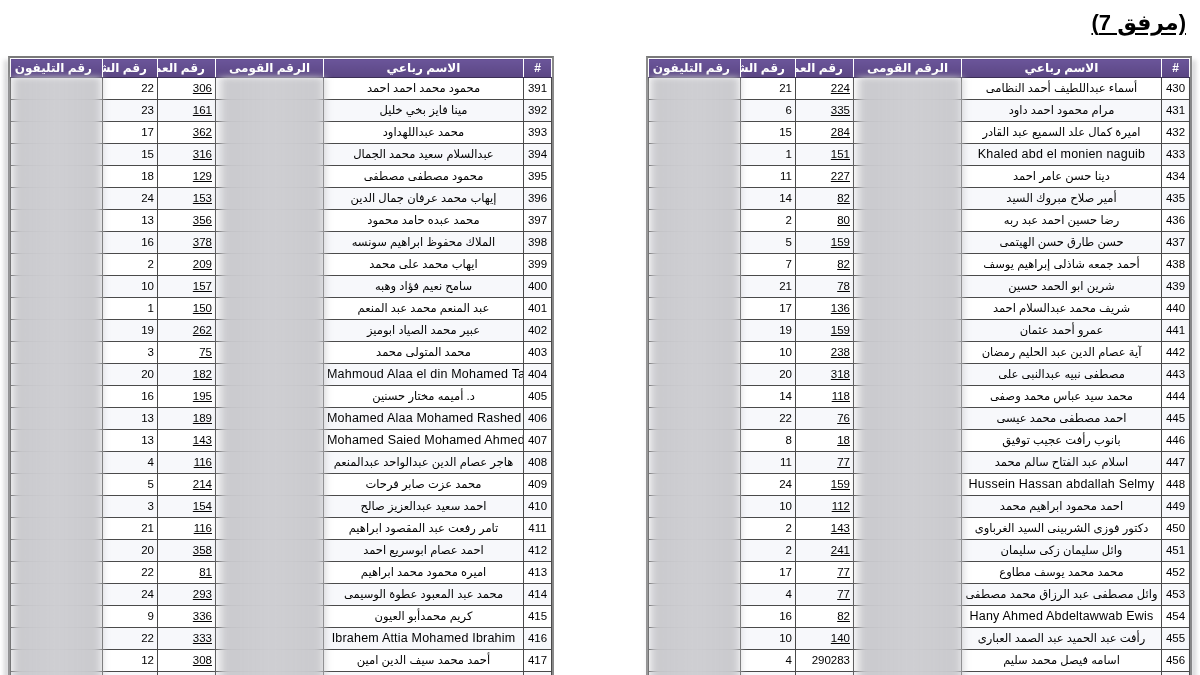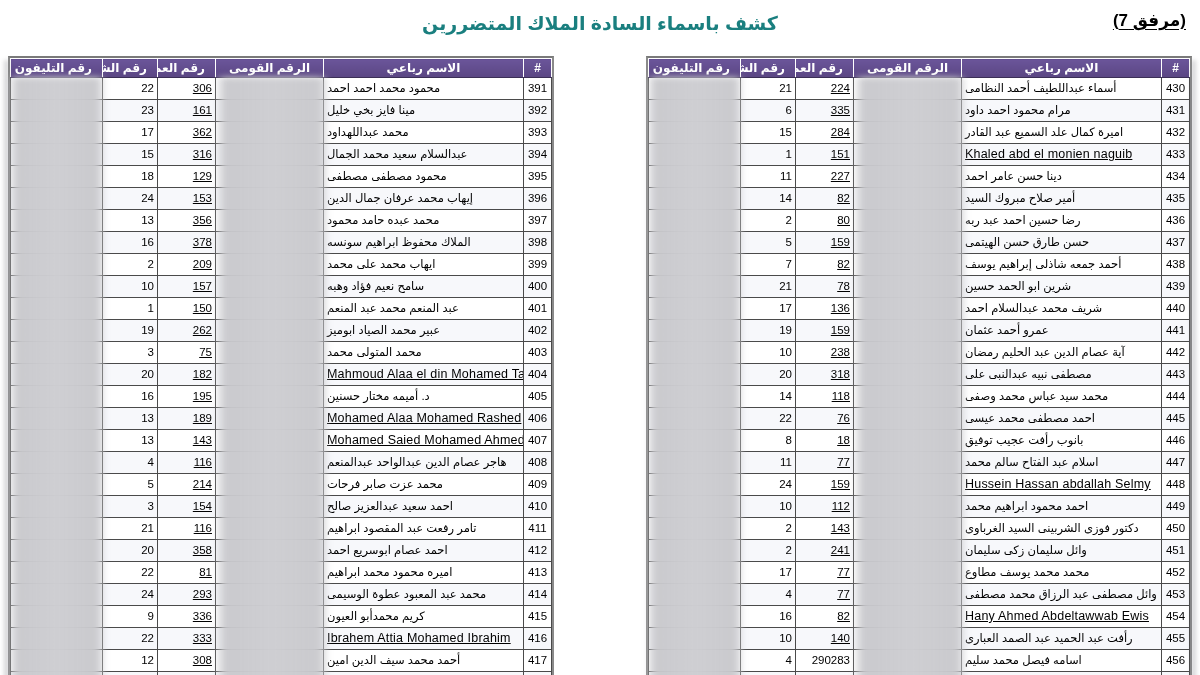--- a/index.html
+++ b/index.html
@@ -27,21 +27,21 @@
   
   .header-band {
     position: relative;
     height: 50px;
     width: 100%;
   }
   .attachment-ref {
     position: absolute;
     top: 10px;
     right: 14px;
-    font-size: 17px;
+    font-size: 22px;
     font-weight: bold;
     color: #000000;
     text-decoration: underline;
     text-underline-offset: 3px;
     letter-spacing: 0px;
     direction: rtl;
   }
   .doc-title {
     position: absolute;
     top: 12px;
@@ -123,31 +123,30 @@
     text-align: center;
     width: 28px;
     border-left: none;
     border-right: 1px solid #4a4a4a;
     font-size: 12px;
     direction: ltr;
   }
   th.h-idx { width: 28px; }
 
   td.c-name {
-    text-align: left;
+    text-align: center;
     direction: rtl;
     width: 200px;
     font-size: 11.5px;
   }
   td.c-name.latin {
     direction: ltr;
-    text-align: left;
+    text-align: center;
     font-size: 12.5px;
     letter-spacing: 0.2px;
-    text-decoration: underline;
   }
   th.h-name { width: 200px; }
 
   td.c-nid { width: 108px; }
   th.h-nid { width: 108px; }
 
   td.c-bldg {
     text-align: right;
     width: 58px;
     direction: ltr;
@@ -207,23 +206,20 @@
   .sheet-shadow.left  { left: -6px; }
   .sheet-shadow.right { right: -6px; }
 </style>
 </head>
 <body>
 
 <div class="page">
 
   <div class="header-band">
     <div class="attachment-ref">(مرفق 7)</div>
-    <div class="doc-title">
-      <span>كشف باسماء السادة الملاك المتضررين</span>
-    </div>
   </div>
 
   <div class="tables">
 
     <div class="table-wrap">
       <div class="sheet-shadow left"></div>
       <table class="sheet">
         <thead>
           <tr>
             <th class="h-idx">#</th>

